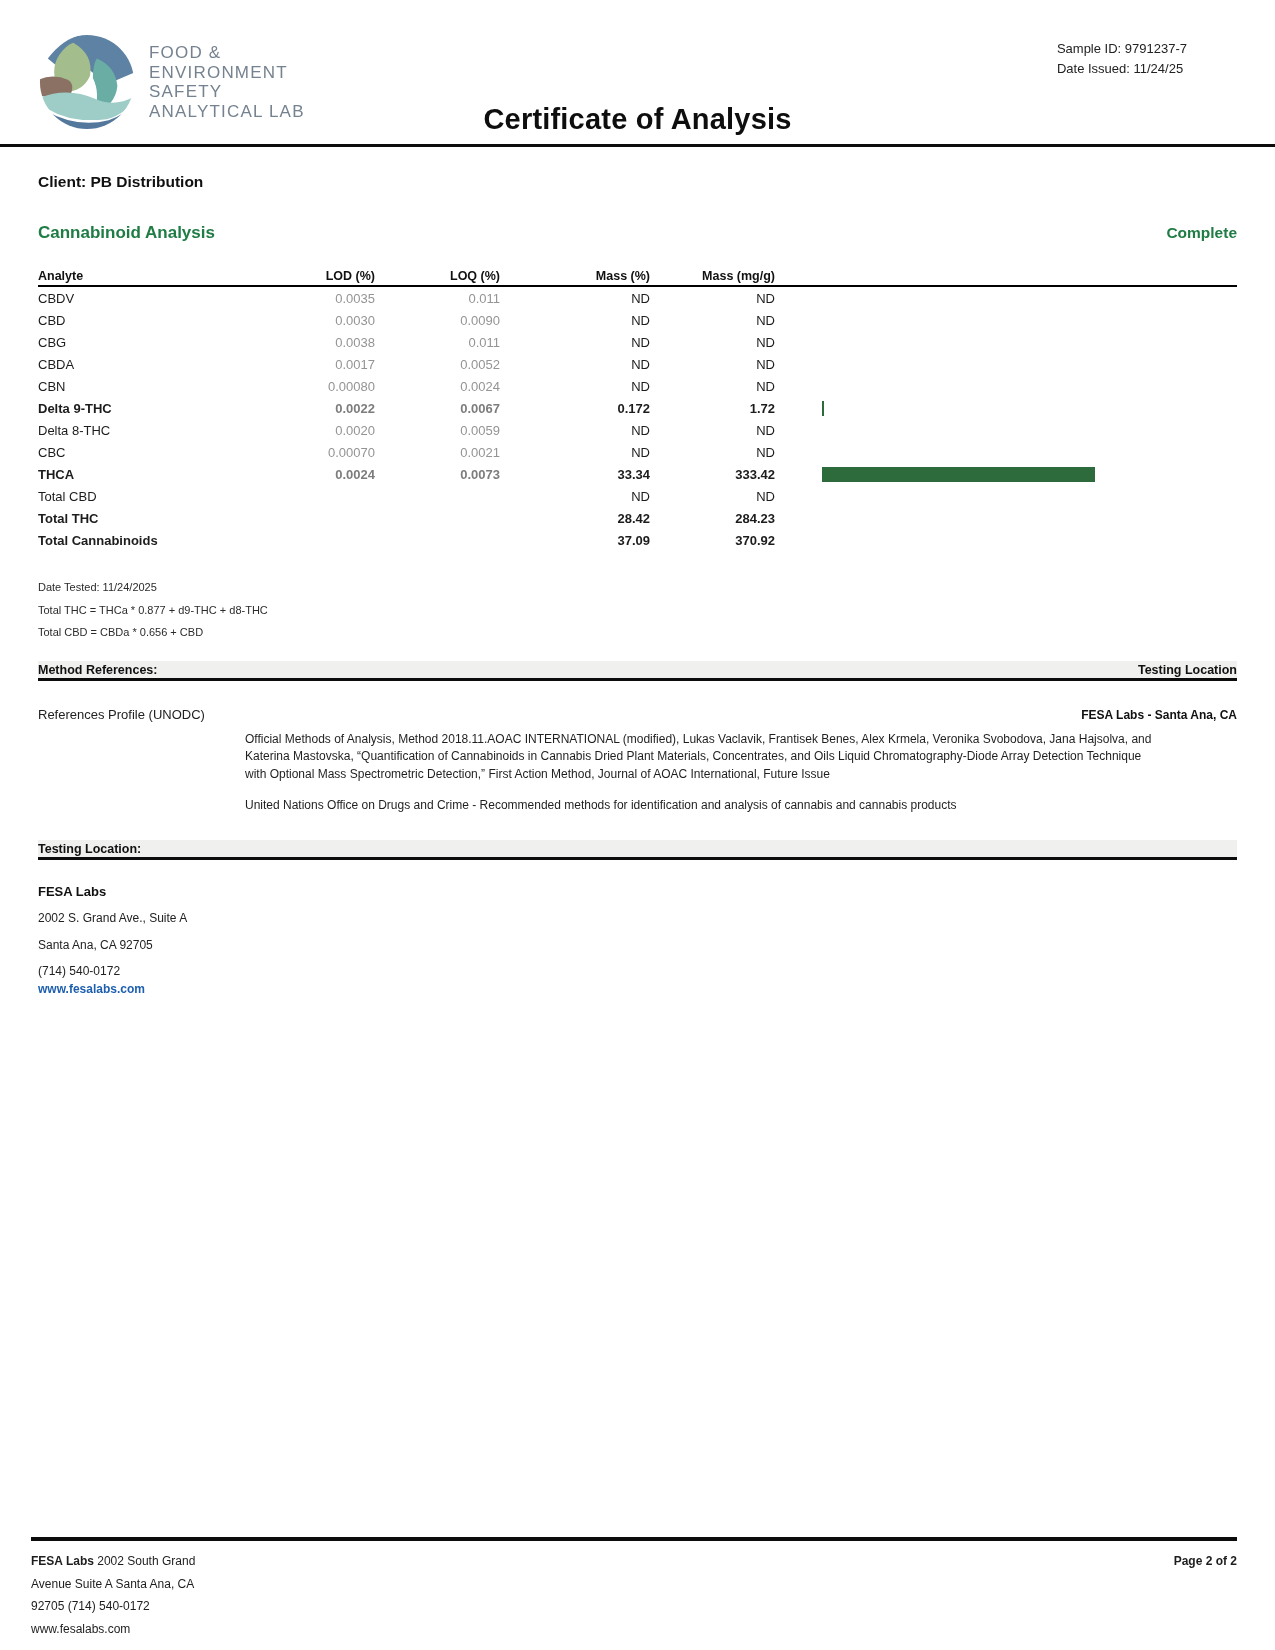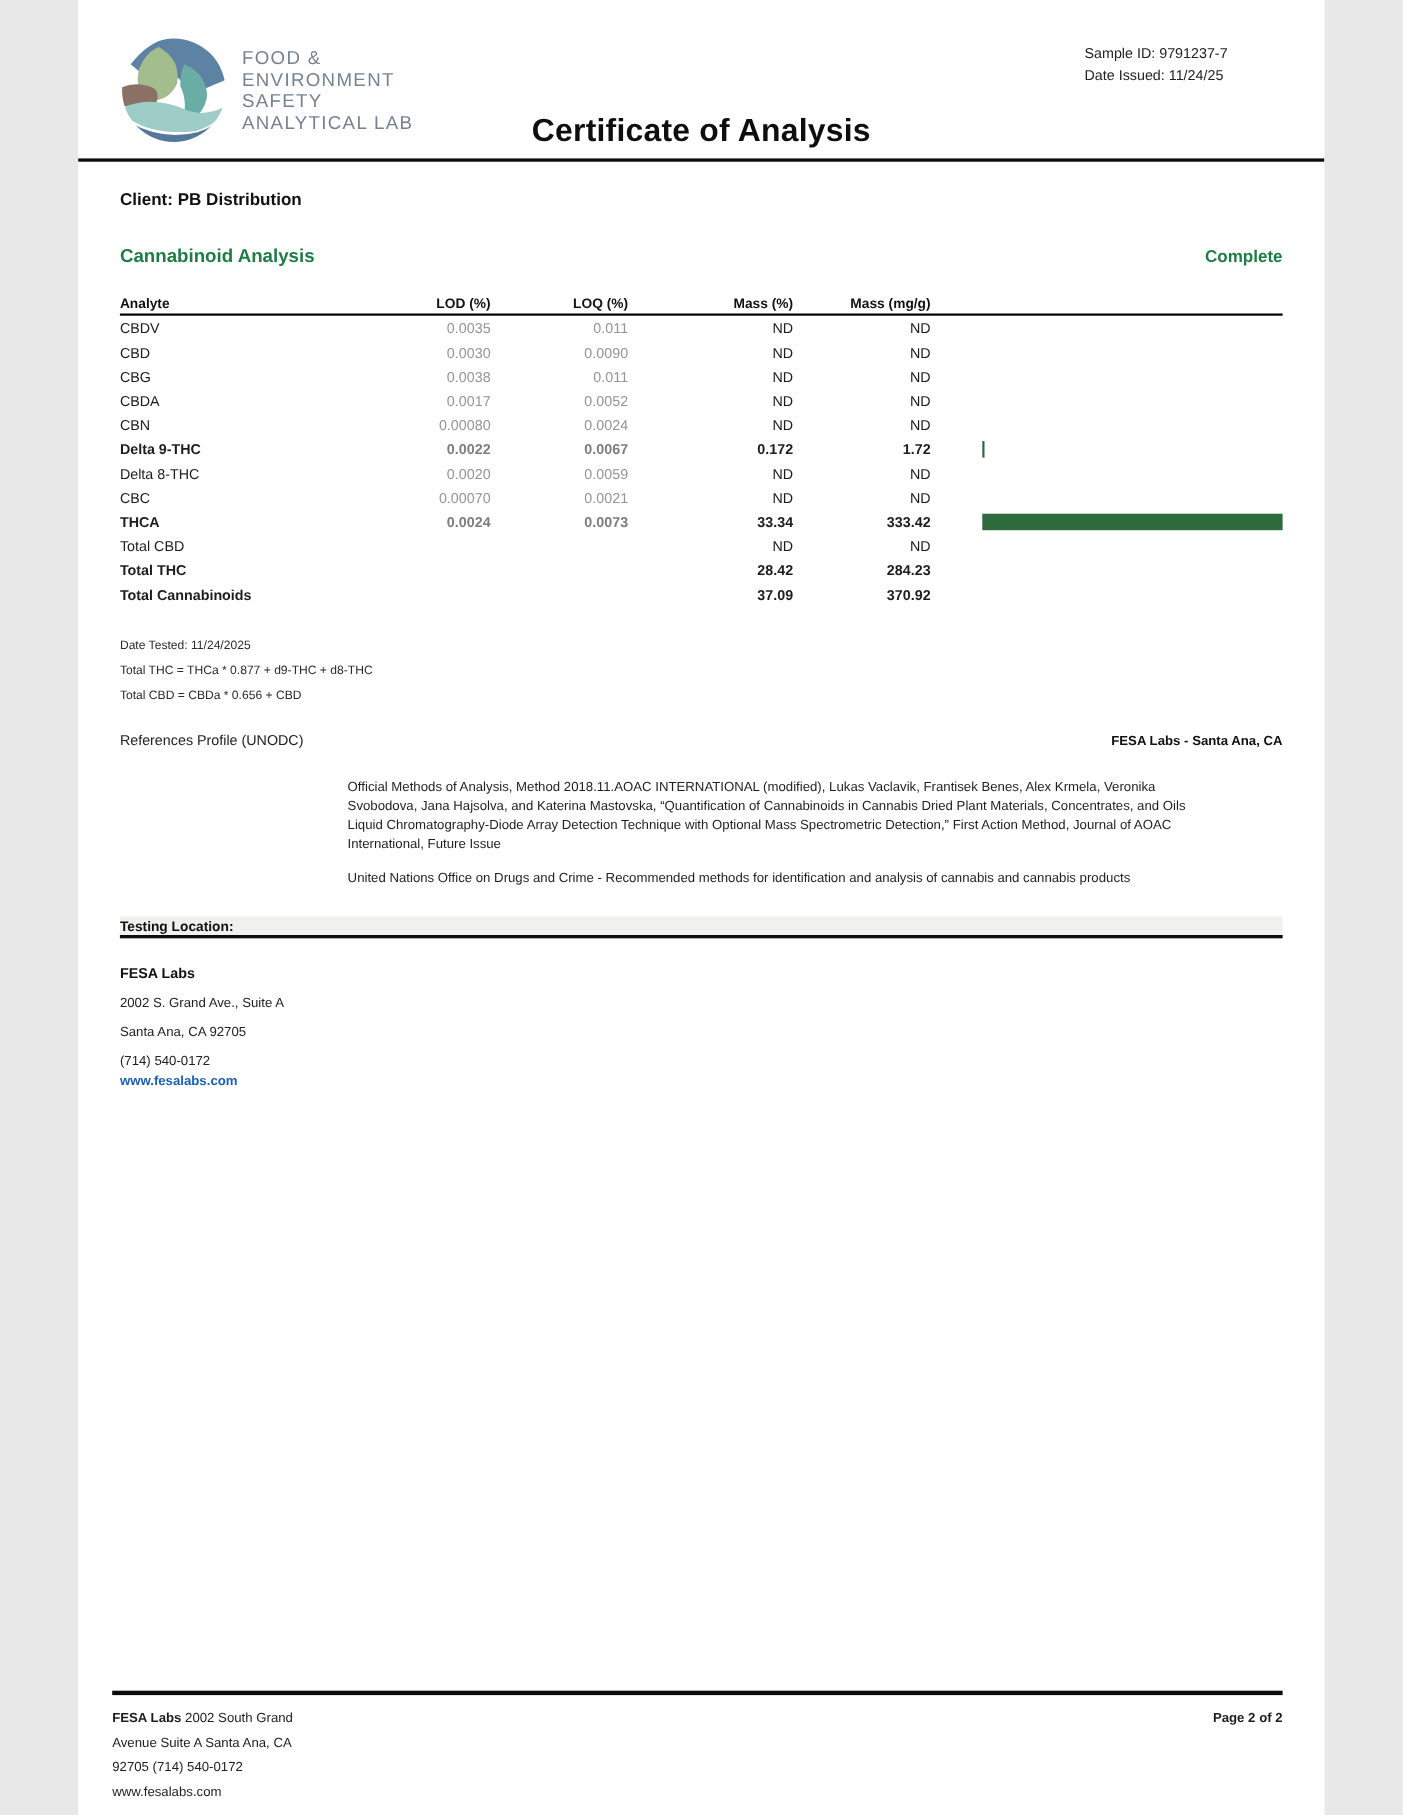--- a/index.html
+++ b/index.html
@@ -7,21 +7,21 @@
     --bar:#2d6b3c;
     --link:#1d5fae;
     --band:#f0f0ef;
     --ink:#1c1c1c;
     --numgray:#949494;
   }
   *{box-sizing:border-box;margin:0;padding:0;}
   html,body{background:#e8e8e8;}
   body{font-family:"Liberation Sans","DejaVu Sans",sans-serif;color:var(--ink);}
   .page{
-    position:relative;width:1133px;height:1650px;background:#fff;margin:0 auto;
+    position:relative;width:1275px;height:1650px;background:#fff;margin:0 auto;
     overflow:hidden;
   }
   .content{padding:0 38px;}
 
   
   .header{
     display:flex;align-items:flex-start;
     padding:33px 38px 13px 38px;border-bottom:3px solid #0c0c0c;position:relative;
   }
   .logo-wrap{display:flex;gap:13px;}
@@ -73,21 +73,21 @@
     margin-top:22px;height:20px;background:var(--band);
     border-bottom:3px solid #0c0c0c;display:flex;justify-content:space-between;
     align-items:center;font-size:12.5px;font-weight:700;color:#111;
   }
 
   
   .method-row{margin-top:26px;display:flex;justify-content:space-between;align-items:baseline;}
   .method-label{font-size:13px;color:#222;}
   .method-loc{font-size:12px;font-weight:700;color:#111;}
   .method-para{
-    margin:27px 82px 0 207px;font-size:12px;line-height:17.3px;color:#1f1f1f;
+    margin:9px 82px 0 207px;font-size:12px;line-height:17.3px;color:#1f1f1f;
   }
   .method-para + .method-para{margin-top:14px;}
 
   
   .loc-band{margin-top:26px;}
   .loc-name{margin-top:24px;font-size:13px;font-weight:700;color:#111;}
   .loc-addr{font-size:12px;line-height:14.5px;color:#222;margin-top:12px;}
   .loc-web{margin-top:3px;font-size:12px;font-weight:700;color:var(--link);text-decoration:none;display:inline-block;}
 
   
@@ -262,20 +262,24 @@
     </div>
 
     
     <div class="notes">
       <div class="note">Date Tested: 11/24/2025</div>
       <div class="note">Total THC = THCa * 0.877 + d9-THC + d8-THC</div>
       <div class="note">Total CBD = CBDa * 0.656 + CBD</div>
     </div>
 
     
+    <div class="band">
+      <div>Method References:</div>
+      <div>Testing Location</div>
+    </div>
 
     <div class="method-row">
       <div class="method-label">References Profile (UNODC)</div>
       <div class="method-loc">FESA Labs - Santa Ana, CA</div>
     </div>
     <div class="method-para">Official Methods of Analysis, Method 2018.11.AOAC INTERNATIONAL (modified), Lukas Vaclavik, Frantisek Benes, Alex Krmela, Veronika Svobodova, Jana Hajsolva, and Katerina Mastovska, “Quantification of Cannabinoids in Cannabis Dried Plant Materials, Concentrates, and Oils Liquid Chromatography-Diode Array Detection Technique with Optional Mass Spectrometric Detection,” First Action Method, Journal of AOAC International, Future Issue</div>
     <div class="method-para">United Nations Office on Drugs and Crime - Recommended methods for identification and analysis of cannabis and cannabis products</div>
 
     
     <div class="band loc-band">

